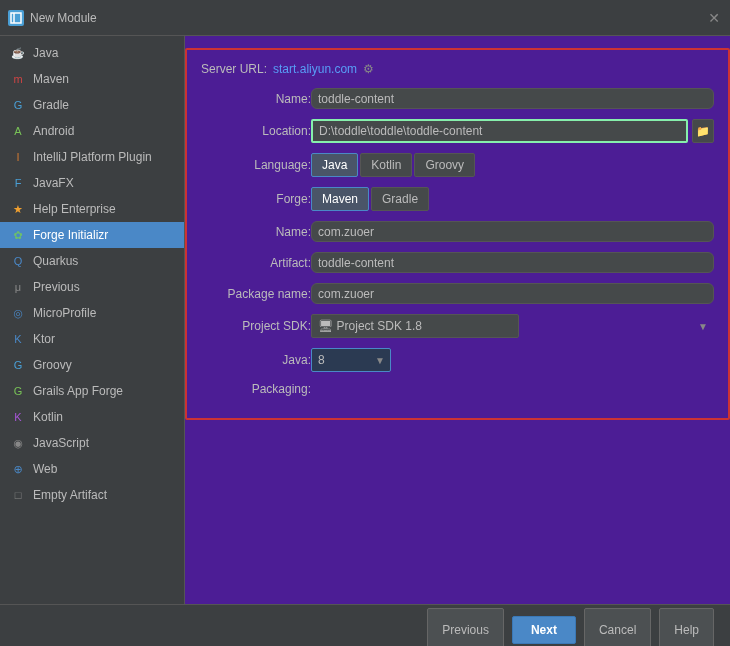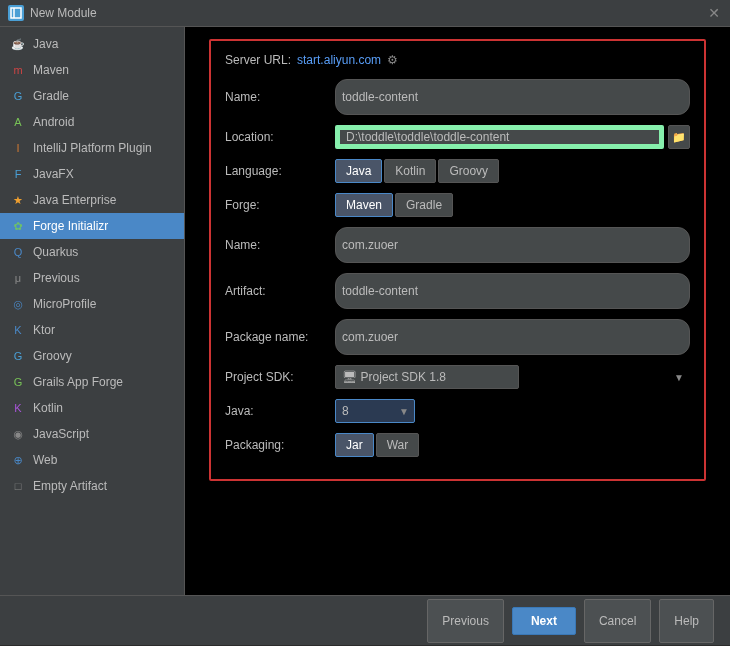--- a/index.html
+++ b/index.html
@@ -11,21 +11,21 @@
       font-size: 12px;
       color: #bbbbbb;
       overflow: hidden;
     }
 
     
     .title-bar {
       display: flex;
       align-items: center;
       background: #3c3f41;
-      height: 27px;
+      height: 36px;
       padding: 0 8px;
       border-bottom: 1px solid #555;
       user-select: none;
     }
     .title-bar-icon {
       width: 16px;
       height: 16px;
       margin-right: 6px;
       background: #4a9fd5;
       border-radius: 2px;
@@ -76,22 +76,22 @@
       height: 16px;
       margin-right: 7px;
       display: flex; align-items: center; justify-content: center;
       font-size: 11px;
       flex-shrink: 0;
     }
 
     
     .content-panel {
       flex: 1;
-      padding: 12px 24px;
-      background: #000000;
+      padding: 12px 0;
+      background: #4c1d95;
       overflow-y: auto;
     }
 
     
     .form-box {
       border: 2px solid #cc3333;
       padding: 12px 14px;
       border-radius: 2px;
     }
 
@@ -99,21 +99,21 @@
     .form-row {
       display: flex;
       align-items: center;
       margin-bottom: 10px;
     }
     .form-label {
       width: 110px;
       color: #bbbbbb;
       font-size: 12px;
       flex-shrink: 0;
-      text-align: left;
+      text-align: right;
     }
     .form-value {
       flex: 1;
     }
 
     
     .server-url-row {
       display: flex;
       align-items: center;
       margin-bottom: 12px;
@@ -133,38 +133,38 @@
       color: #888;
       font-size: 12px;
       cursor: pointer;
     }
 
     
     .text-input {
       width: 100%;
       background: #45494a;
       border: 1px solid #555;
-      border-radius: 12px;
+      border-radius: 6px;
       color: #bbbbbb;
       font-size: 12px;
       padding: 3px 6px;
       outline: none;
-      height: 36px;
+      height: 21px;
     }
 
     
     .location-wrap {
       display: flex;
       align-items: center;
       gap: 4px;
     }
     .location-input {
       flex: 1;
       background: #45494a;
-      border: 5px solid #86efac;
+      border: 2px solid #86efac;
       border-radius: 2px;
       color: #bbbbbb;
       font-size: 12px;
       padding: 3px 6px;
       outline: none;
       height: 24px;
     }
     .folder-btn {
       width: 22px; height: 24px;
       background: #45494a;
@@ -207,21 +207,21 @@
       background: #45494a;
       border: 1px solid #555;
       border-radius: 2px;
       color: #bbbbbb;
       font-size: 12px;
       padding: 3px 24px 3px 6px;
       height: 24px;
       cursor: pointer;
       appearance: none;
       outline: none;
-      width: 184px;
+      width: 208px;
     }
     .dropdown-arrow {
       position: absolute;
       right: 6px;
       color: #888;
       pointer-events: none;
       font-size: 10px;
     }
 
     
@@ -345,21 +345,21 @@
       <div class="sidebar-item">
     <span class="item-icon icon-intellij">I</span>
     <span>IntelliJ Platform Plugin</span>
   </div>
       <div class="sidebar-item">
     <span class="item-icon icon-javafx">F</span>
     <span>JavaFX</span>
   </div>
       <div class="sidebar-item">
     <span class="item-icon icon-enterprise">★</span>
-    <span>Java Enterprise</span>
+    <span>Help Enterprise</span>
   </div>
       <div class="sidebar-item active">
     <span class="item-icon icon-spring">✿</span>
     <span>Forge Initializr</span>
   </div>
       <div class="sidebar-item">
     <span class="item-icon icon-quarkus">Q</span>
     <span>Quarkus</span>
   </div>
       <div class="sidebar-item">
@@ -483,25 +483,20 @@
               <option>11</option>
               <option>17</option>
             </select>
             <span class="java-dropdown-arrow">▼</span>
           </div>
         </div>
       </div>
 
       <div class="form-row">
         <span class="form-label">Packaging:</span>
-        <div class="form-value btn-group">
-
-        <button class="toggle-btn active">Jar</button>
-            <button class="toggle-btn">War</button>
-          </div>
       </div>
 
     </div>
   </div>
 </div>
 
 <div class="bottom-bar">
   <button class="btn-prev">Previous</button>
   <button class="btn-next">Next</button>
   <button class="btn-cancel">Cancel</button>

